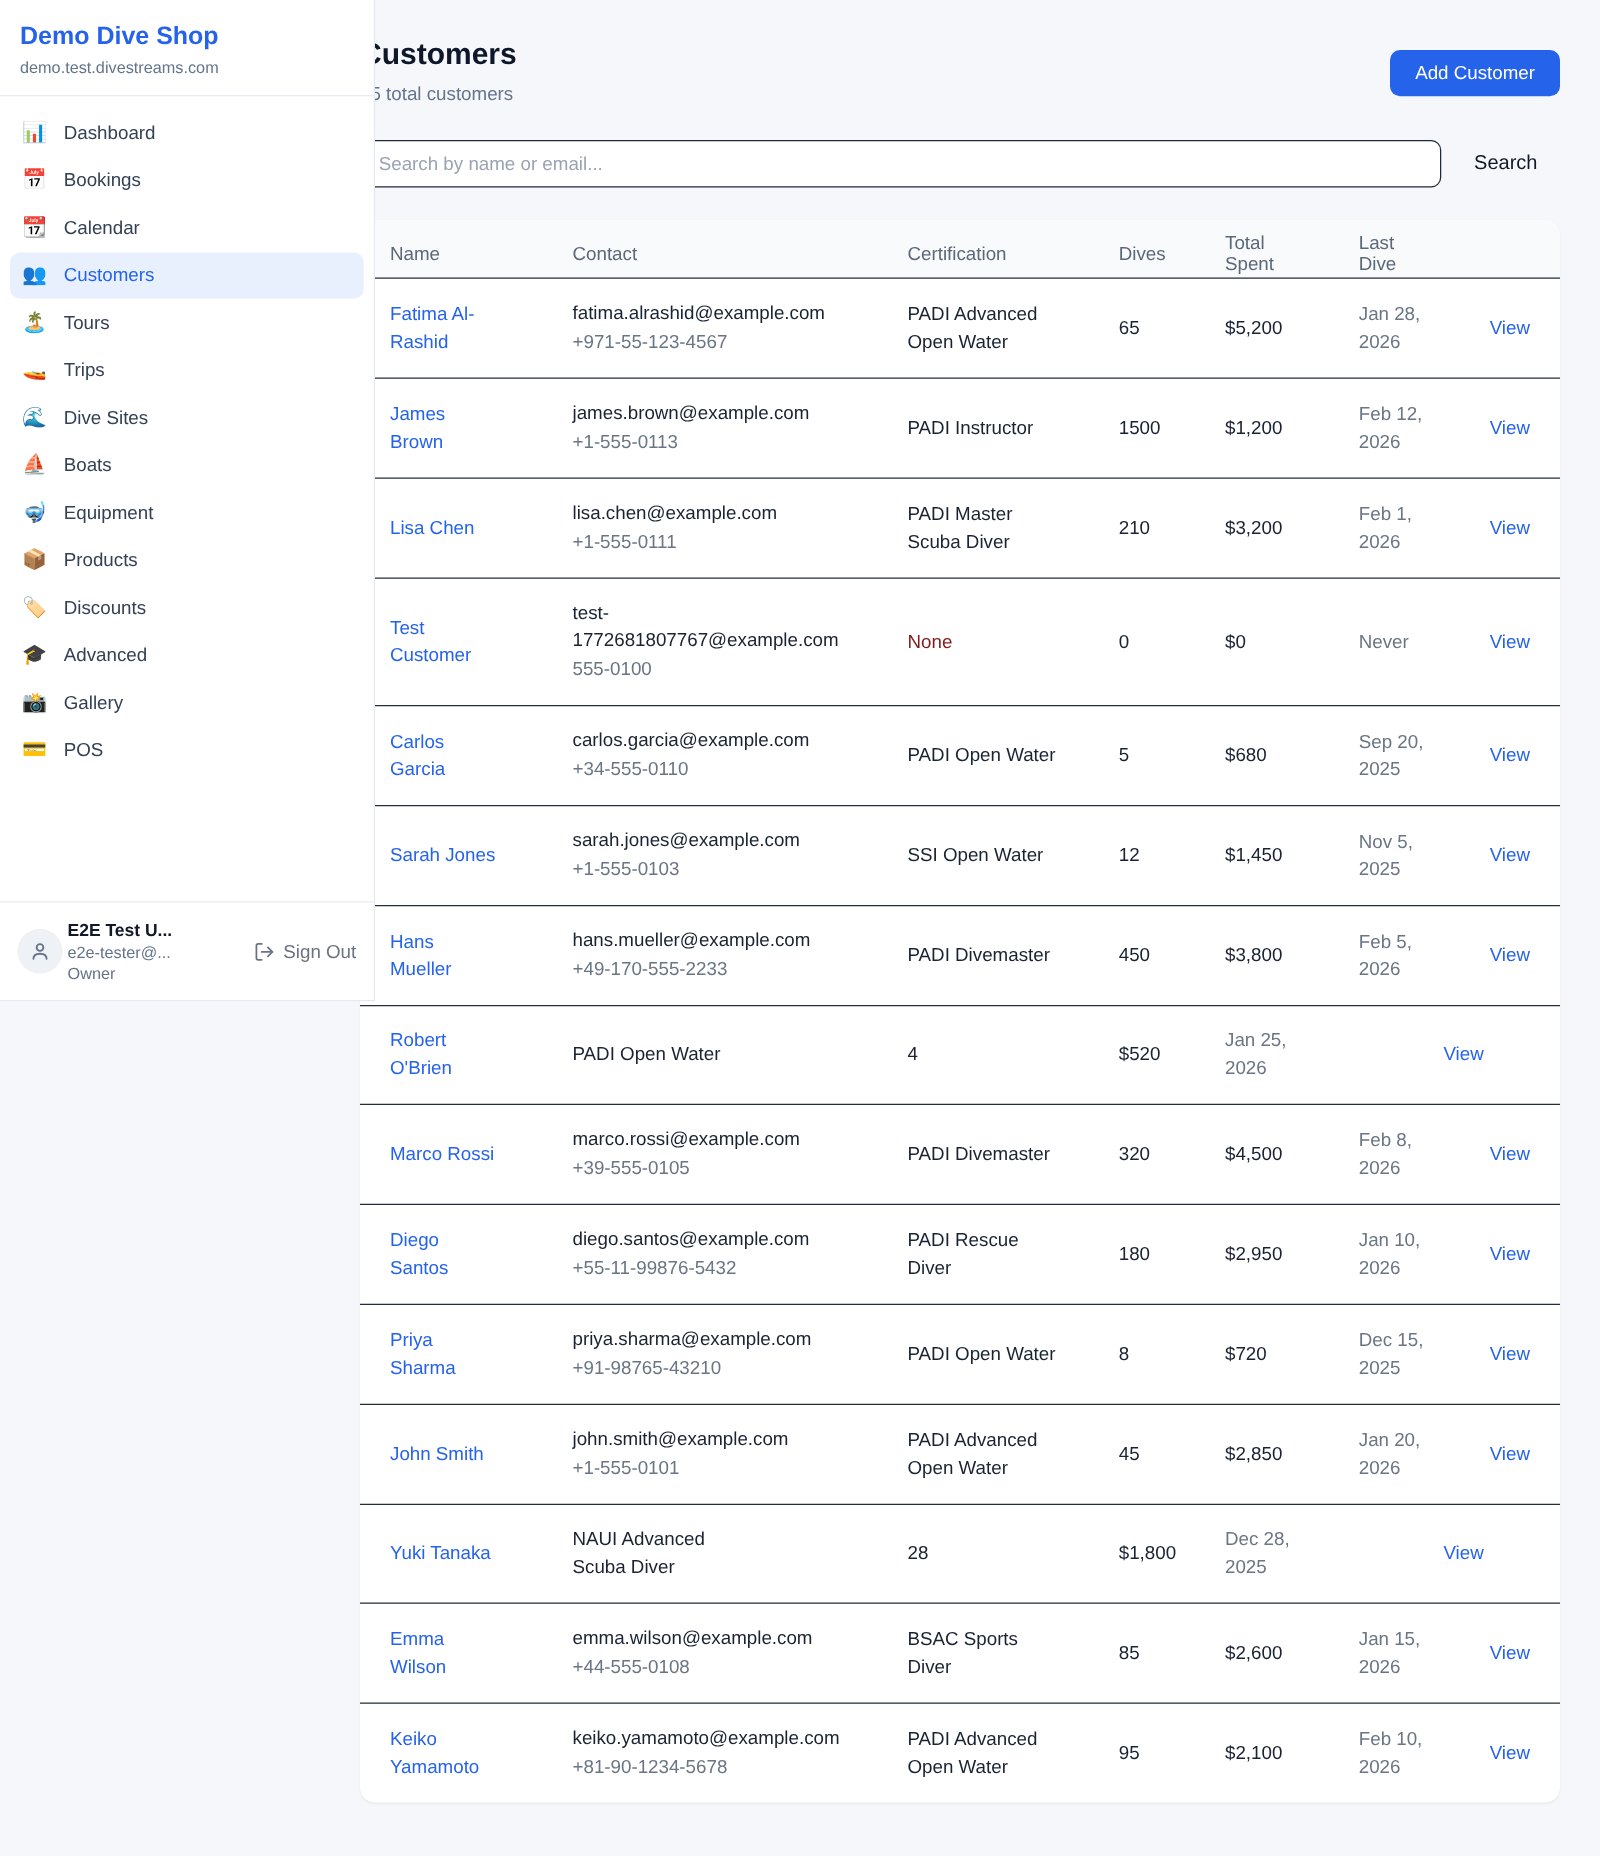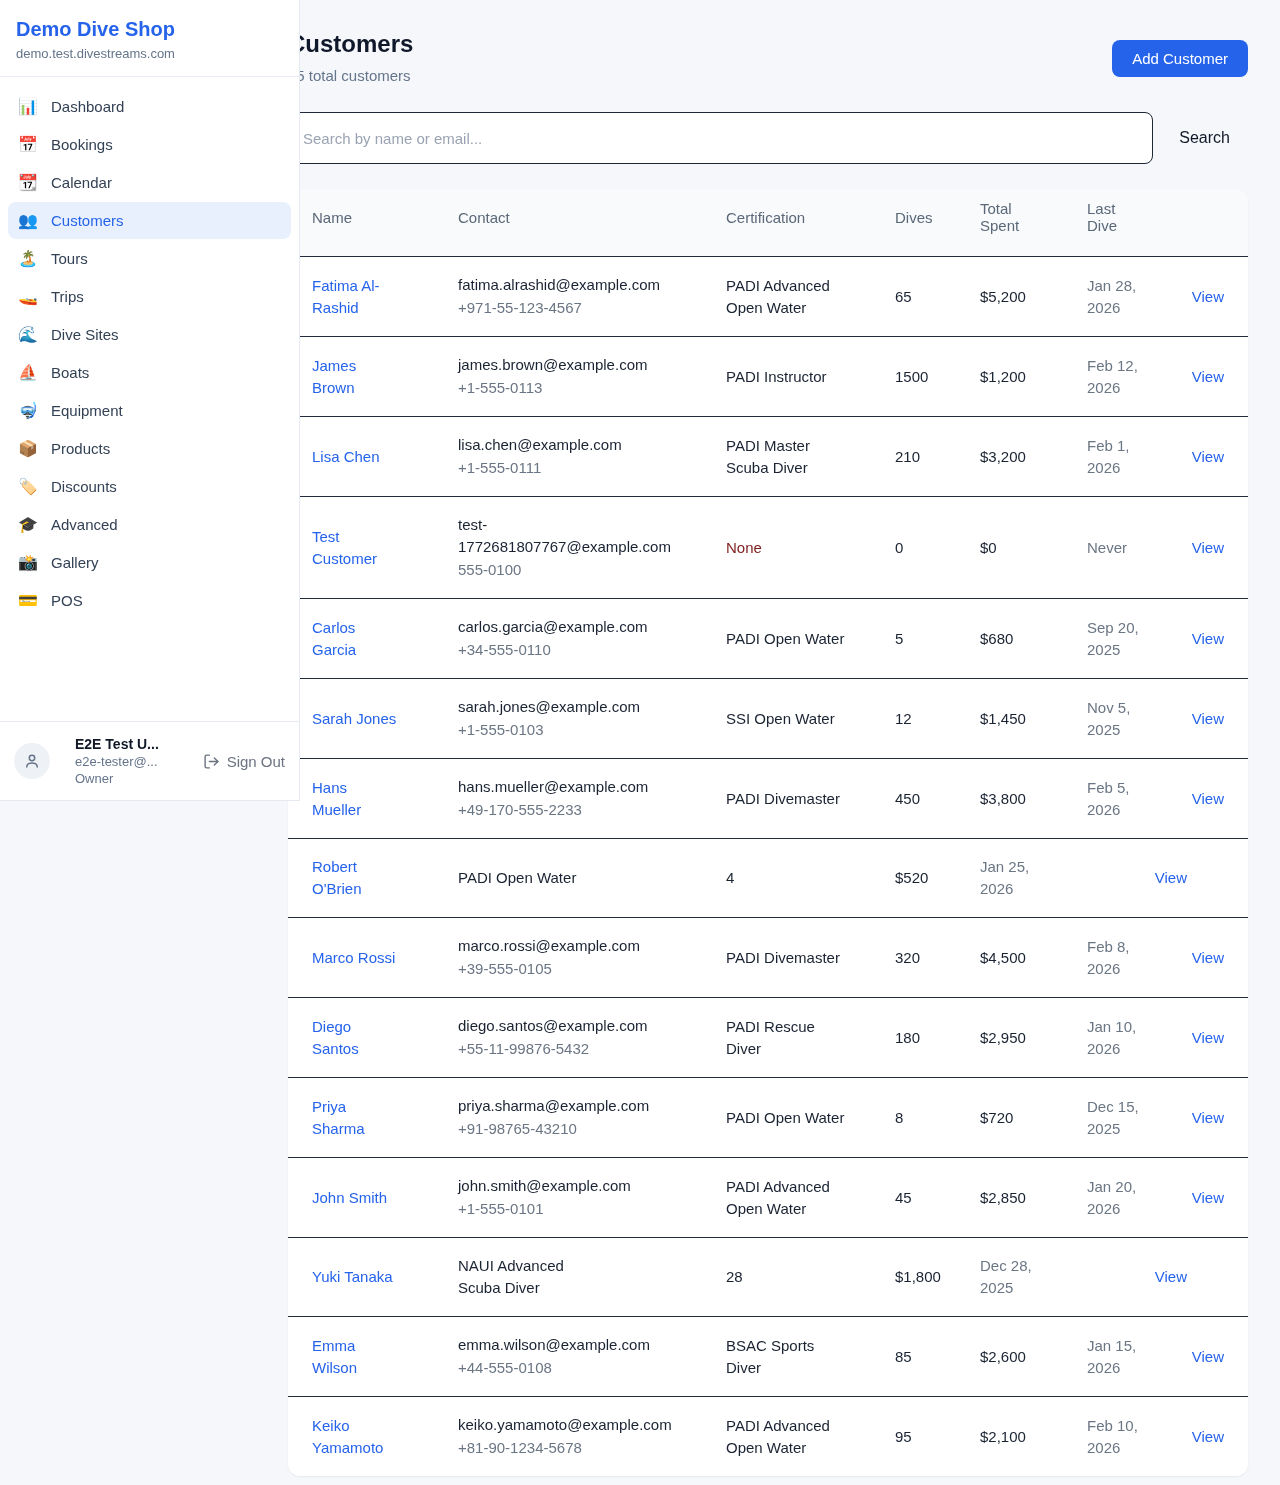--- a/index.html
+++ b/index.html
@@ -31,21 +31,21 @@
     padding: 10px 10px; margin: 1px 0;
     border-radius: 8px; cursor: pointer;
     font-size: 15px; color: #334155; text-decoration: none;
   }
   .nav-item .nav-icon { width: 20px; font-size: 16px; line-height: 1; text-align: center; }
   .nav-item.active { background: #e8f0fe; color: #2563eb; font-weight: 500; }
 
   .user-section {
     border-top: 1px solid #e8ecf2;
     padding: 14px 14px;
-    display: flex; align-items: center; gap: 25px;
+    display: flex; align-items: center; gap: 4px;
   }
   .avatar {
     width: 36px; height: 36px; border-radius: 50%;
     background: #eef1f5; flex: none;
     display: flex; align-items: center; justify-content: center;
   }
   .user-info { flex: 1; min-width: 0; }
   .user-name { font-size: 14px; font-weight: 700; color: #111827; white-space: nowrap; }
   .user-email, .user-role { font-size: 13px; color: #64748b; margin-top: 2px; white-space: nowrap; }
   .signout-btn {
@@ -60,21 +60,21 @@
   .page-title { font-size: 24px; font-weight: 700; color: #0f172a; }
   .page-subtitle { font-size: 15px; color: #64748b; margin-top: 9px; }
   .add-btn {
     background: #2563eb; color: #fff; border: none; cursor: pointer;
     font-family: inherit; font-size: 15px; font-weight: 500;
     padding: 10px 20px; border-radius: 8px; margin-top: 10px;
   }
 
   .search-row { display: flex; align-items: center; margin-top: 28px; }
   .search-input {
-    flex: 1; height: 52px;
+    flex: 1; height: 38px;
     border: 1px solid #1f2937; border-radius: 8px;
     padding: 0 14px; font-family: inherit; font-size: 15px;
     background: #fff; color: #0f172a; outline: none;
   }
   .search-input::placeholder { color: #9aa3b2; }
   .search-btn {
     background: none; border: none; cursor: pointer;
     font-family: inherit; font-size: 16px; color: #111827;
     margin: 0 18px 0 26px;
   }
@@ -87,21 +87,21 @@
   }
   .trow {
     display: grid;
     grid-template-columns: 146px 268px 169px 85px 107px 100px 1fr;
     align-items: center;
     padding: 17px 24px;
   }
   .thead {
     background: #f8fafc;
     border-bottom: 1px solid #222c3a;
-    padding-top: 10px; padding-bottom: 22px;
+    padding-top: 10px; padding-bottom: 2px;
     color: #5b6878; font-size: 15px; font-weight: 400;
   }
   .thead .hdr-spent span { display: inline-block; max-width: 70px; }
   .thead .hdr-lastdive span { display: inline-block; max-width: 60px; }
   .tbody-row { border-bottom: 1px solid #222c3a; font-size: 15px; line-height: 22px; }
   .tbody-row:last-child { border-bottom: none; }
 
   .cell-name a { color: #2563eb; text-decoration: none; font-weight: 500; display: inline-block; max-width: 87px; }
   .cell-contact .email { color: #1a2332; max-width: 222px; overflow-wrap: break-word; }
   .cell-contact .phone { color: #6b7684; margin-top: 1px; }

